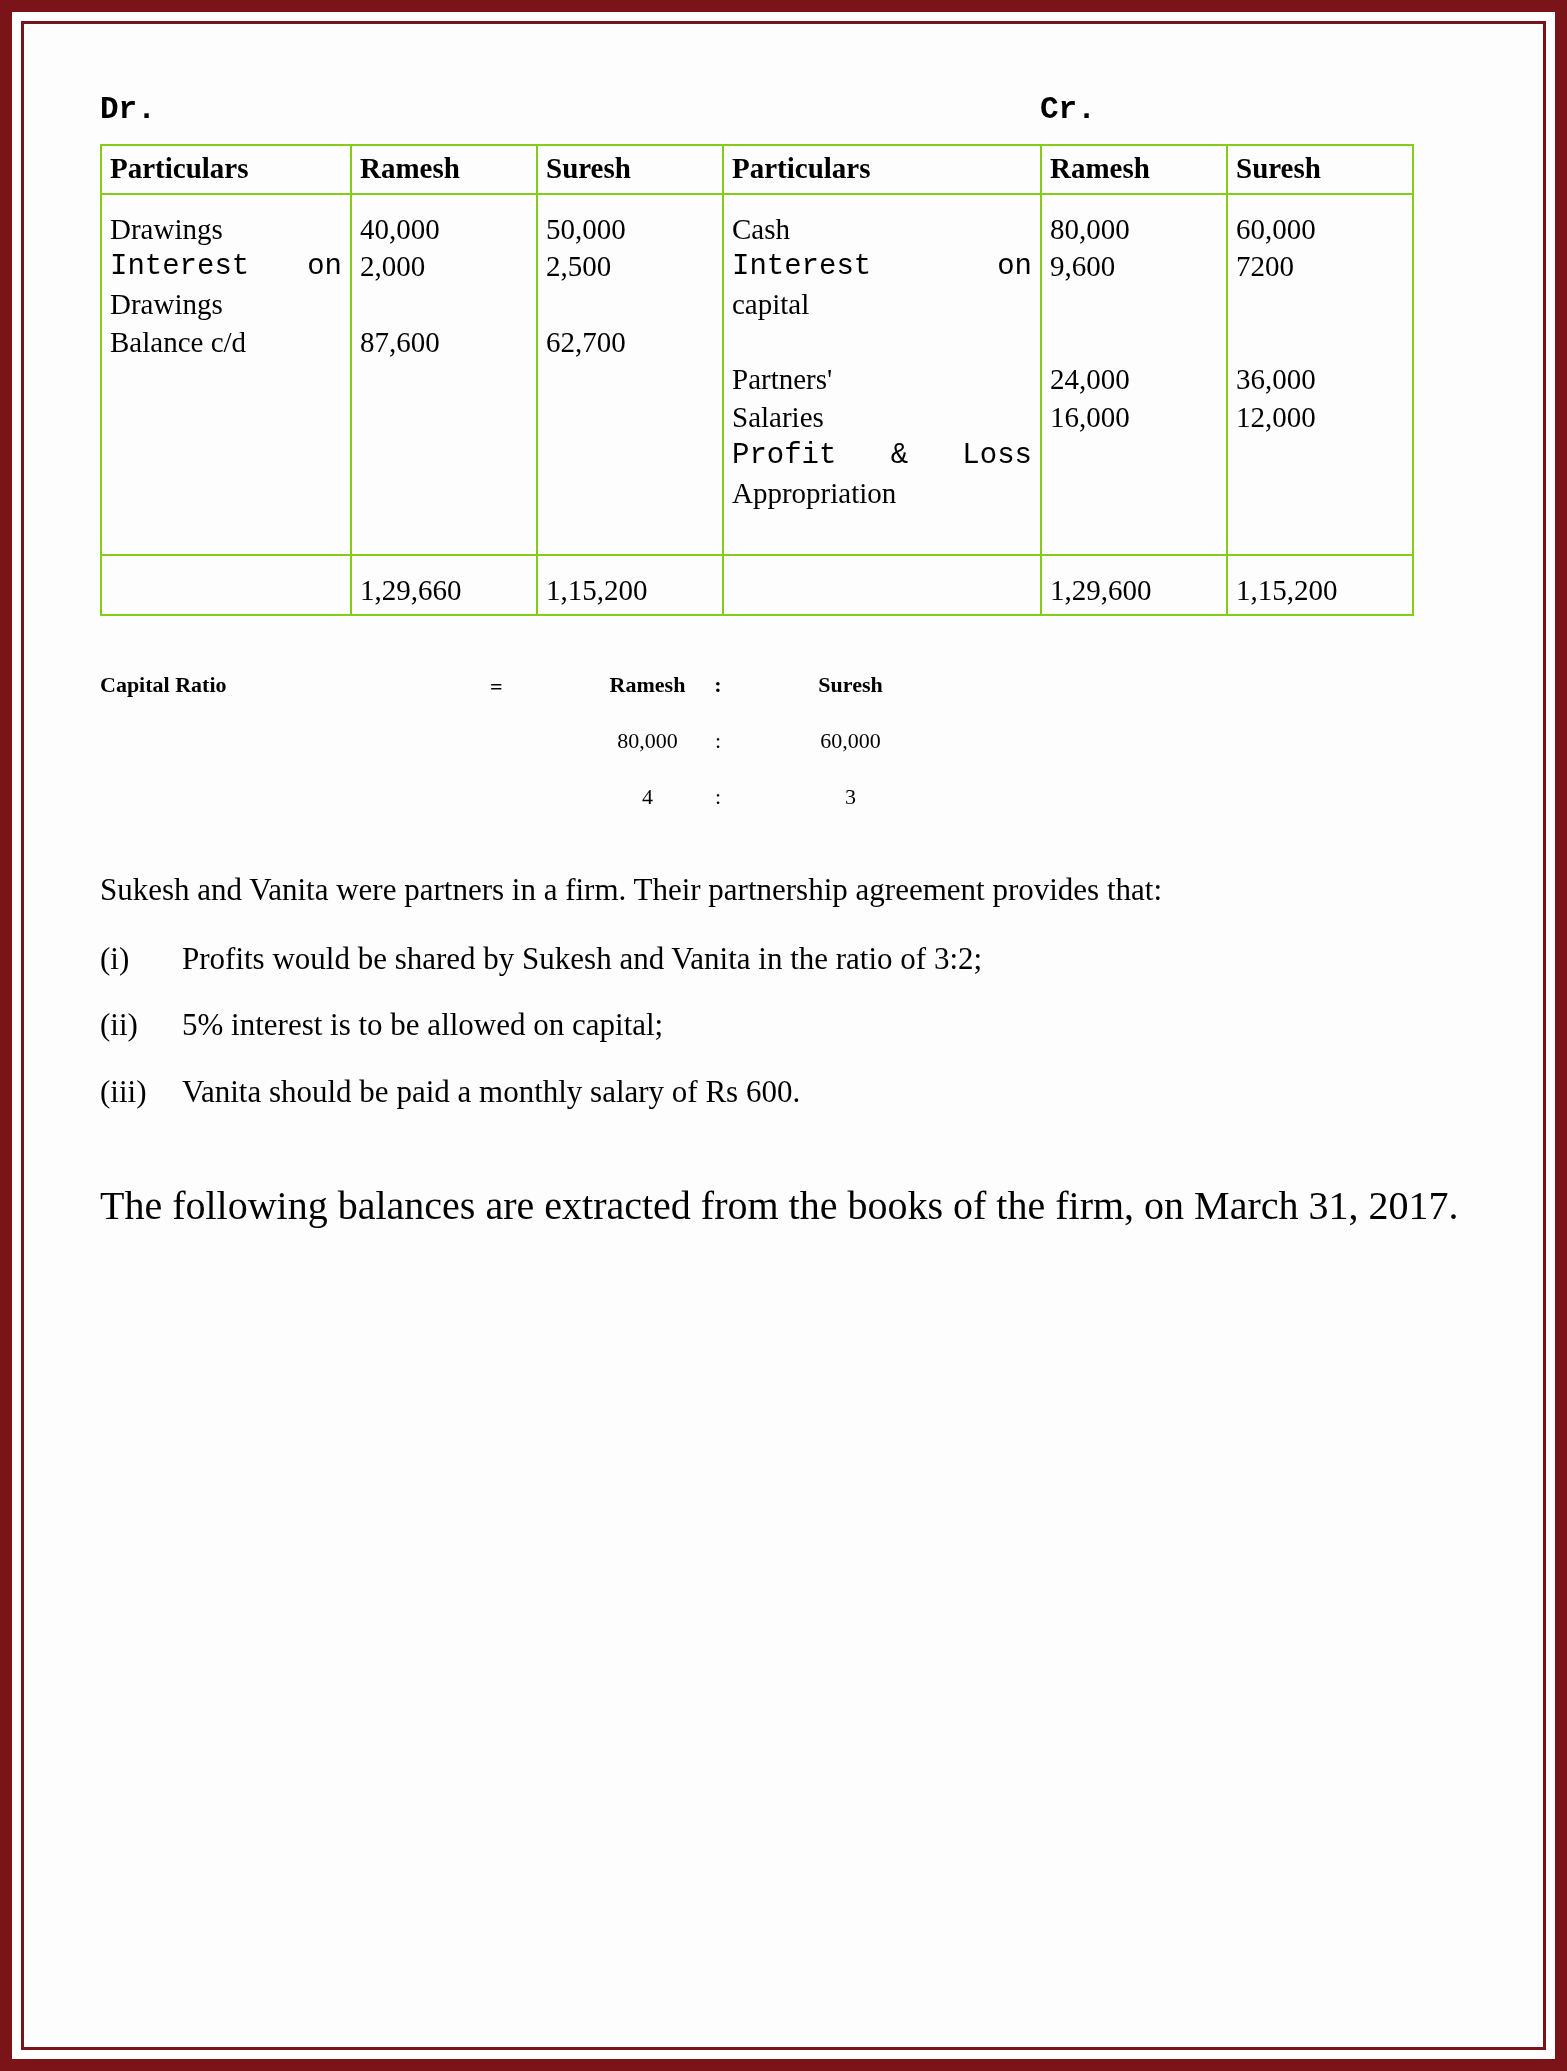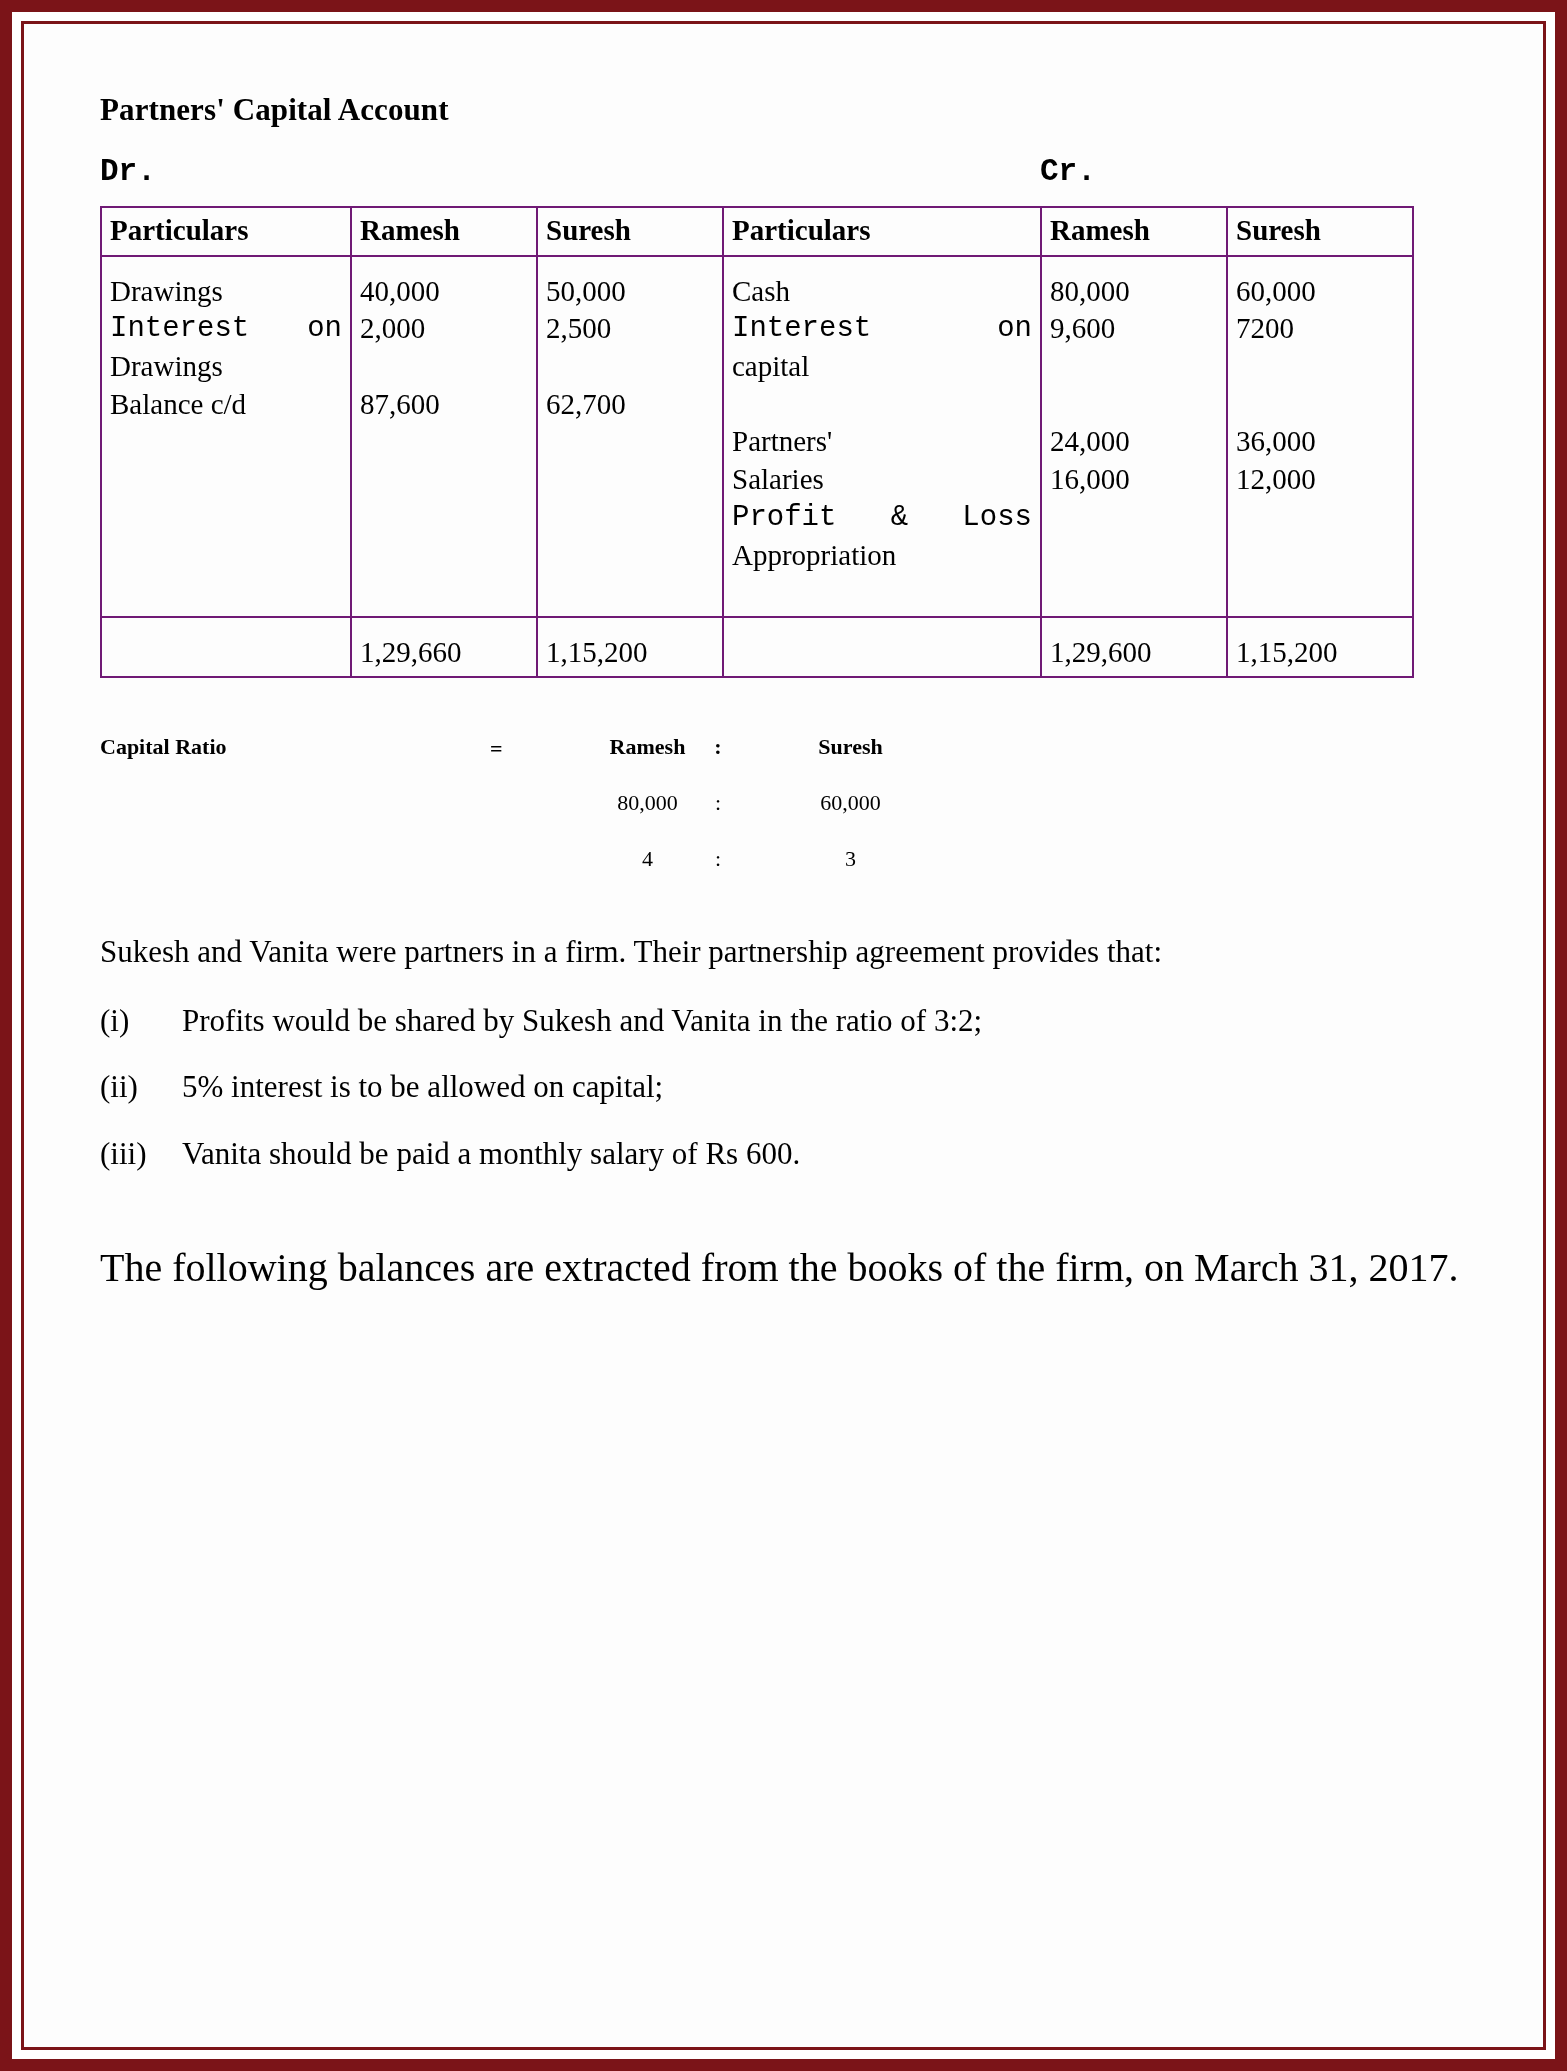--- a/index.html
+++ b/index.html
@@ -65,21 +65,21 @@
 
   
   table.ledger {
     border-collapse: collapse;
     width: 1288px;
     table-layout: fixed;
     font-size: 29px;
   }
   table.ledger th,
   table.ledger td {
-    border: 2px solid #701a75;
+    border: 2px solid #84cc16;
     padding: 16px 8px 4px 8px;
     vertical-align: top;
     line-height: 1.30;
     margin-top: 31px;
   }
   table.ledger th {
     font-weight: bold;
     text-align: left;
     padding-top: 4px;
     padding-bottom: 5px;
@@ -178,21 +178,20 @@
 </style>
 </head>
 <body>
 
 <div class="page-frame">
   <div class="page-frame-inner"></div>
 </div>
 
 <div class="content">
 
-  <div class="doc-title">Partners' Capital Account</div>
 
   <div class="drcr-row">
     <span class="dr-label">Dr.</span>
     <span class="cr-label">Cr.</span>
   </div>
 
   <table class="ledger">
     <thead>
       <tr>
         <th class="col-part-l">Particulars</th>

